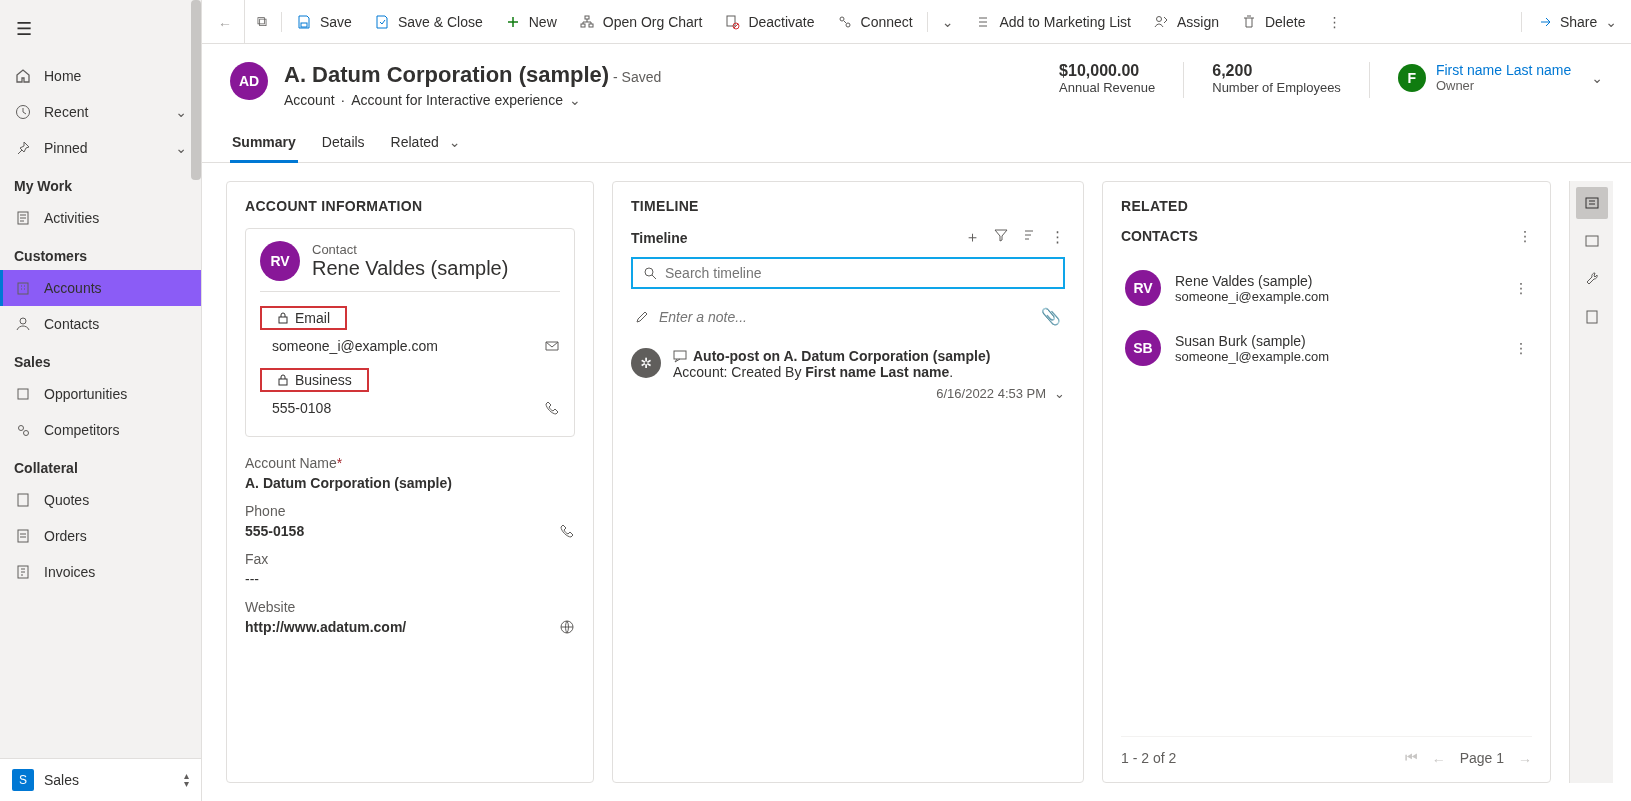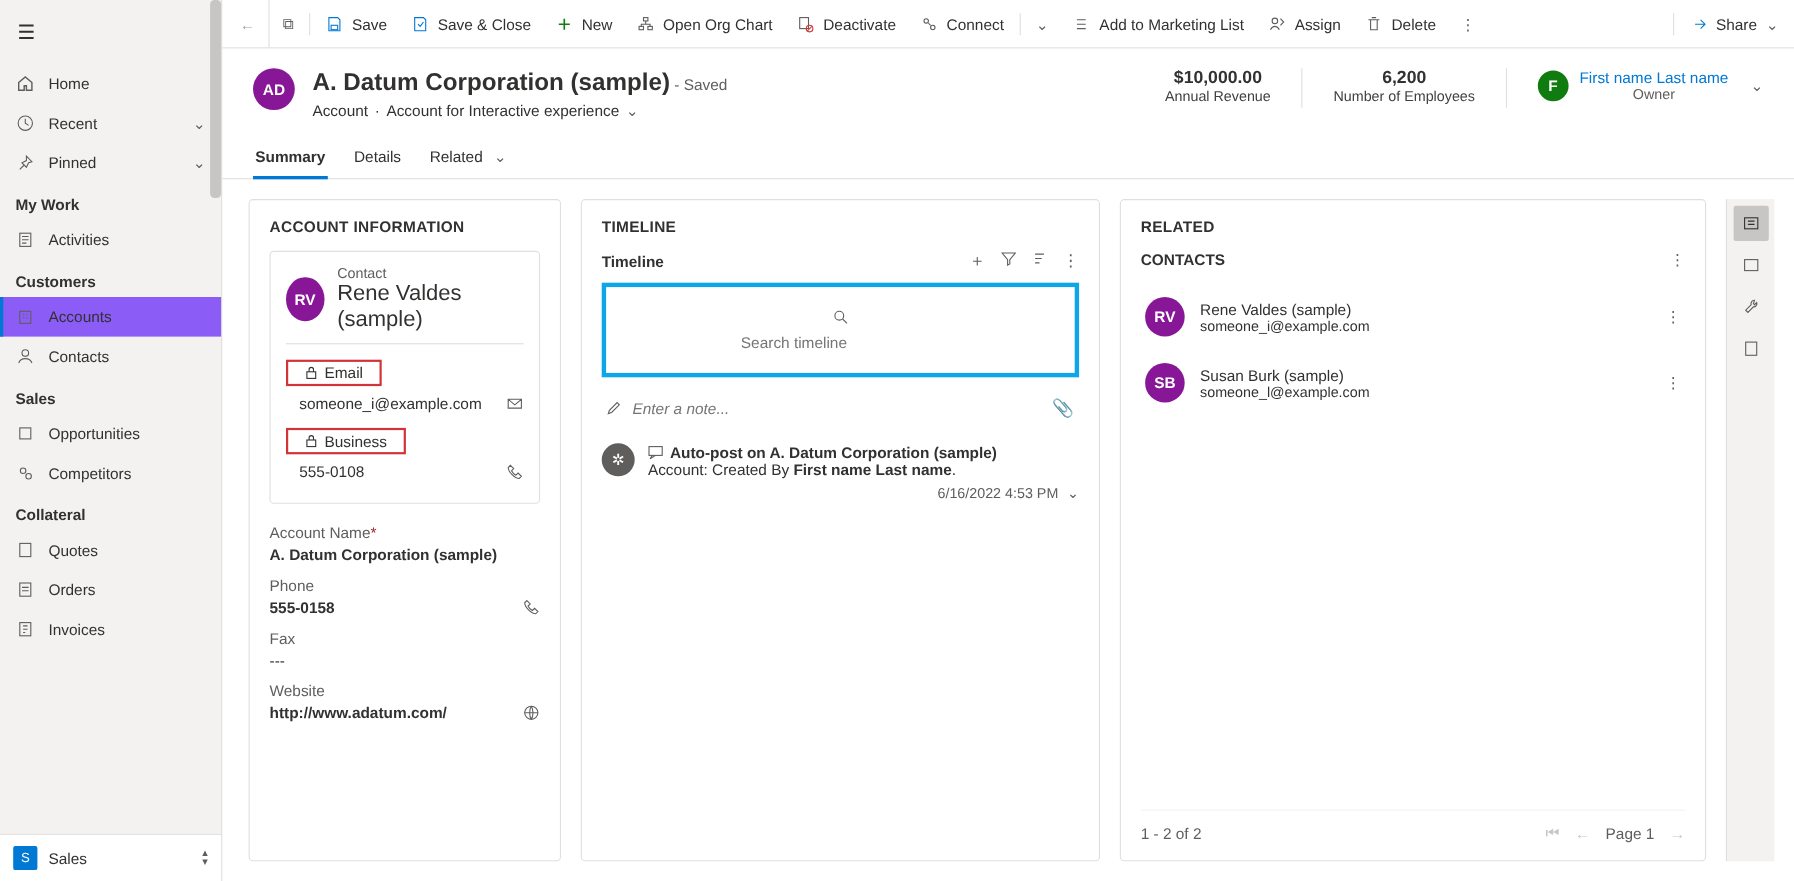--- a/index.html
+++ b/index.html
@@ -31,40 +31,40 @@
   .cmd-icon.blue { color:#0078d4; }
   .cmd-icon.green { color:#107c10; }
   .cmd-icon.red { color:#d13438; }
 
   
   .record-header { display:flex; align-items:flex-start; padding:18px 28px 8px; gap:16px; }
   .avatar { width:38px; height:38px; border-radius:50%; background:#881798; color:#fff; display:flex; align-items:center; justify-content:center; font-weight:600; font-size:14px; }
   .title-block h1 { font-size:22px; font-weight:600; display:inline; }
   .title-block .saved { color:#605e5c; font-size:14px; font-weight:400; }
   .title-block .sub { color:#323130; font-size:14px; margin-top:4px; display:flex; align-items:center; gap:6px; }
-  .header-metrics { margin-left:auto; display:flex; align-items:flex-start; gap:28px;text-align:center; }
+  .header-metrics { margin-left:auto; display:flex; align-items:flex-start; gap:28px; }
   .metric { font-size:14px; }
   .metric .mv { font-weight:600; font-size:16px; }
   .metric .ml { color:#404040; font-size:13px; }
   .metric-sep { width:1px; height:36px; background:#e1dfdd; }
   .owner { display:flex; align-items:center; gap:10px; }
   .owner .oa { width:28px; height:28px; border-radius:50%; background:#107c10; color:#fff; display:flex; align-items:center; justify-content:center; font-weight:600; }
   .owner .on { color:#0078d4; font-weight:400; }
   .owner .ol { color:#605e5c; font-size:13px; }
 
   
   .tabs { display:flex; gap:22px; padding: 8px 28px 0; border-bottom:1px solid #e1dfdd; }
   .tab { padding:10px 2px; cursor:pointer; color:#323130; }
   .tab.active { font-weight:600; border-bottom:3px solid #0078d4; margin-bottom:-1px; }
 
   
   .content { flex:1; display:flex; gap:18px; padding:18px 18px 18px 24px; overflow:hidden; }
   .panel { background:#fff; border:1px solid #e1dfdd; border-radius:4px; padding:16px 18px; display:flex; flex-direction:column; }
   .panel-title { font-weight:600; font-size:14px; letter-spacing:.3px; color:#323130; margin-bottom:14px; }
-  .col-left { width:284px; }
+  .col-left { width:368px; }
   .col-mid { width:472px; }
   .col-right { flex:1; }
   .side-rail { width:44px; background:#f3f2f1; border-left:1px solid #e1dfdd; display:flex; flex-direction:column; align-items:center; gap:6px; padding-top:6px; }
   .rail-btn { width:32px; height:32px; display:flex; align-items:center; justify-content:center; color:#605e5c; cursor:pointer; border-radius:2px; }
   .rail-btn.active { background:#c8c6c4; color:#323130; }
 
   
   .contact-card { border:1px solid #e1dfdd; border-radius:4px; padding:12px 14px; margin-bottom:18px; }
   .contact-card .top { display:flex; gap:12px; align-items:center; border-bottom:1px solid #e1dfdd; padding-bottom:10px; margin-bottom:8px; }
   .contact-card .cc-av { width:40px; height:40px; border-radius:50%; background:#881798; color:#fff; display:flex; align-items:center; justify-content:center; font-weight:600; }
@@ -76,21 +76,21 @@
   .field-block { margin-bottom:12px; }
   .field-label { color:#605e5c; font-size:14px; }
   .field-label .req { color:#a4262c; }
   .field-value { font-weight:600; margin-top:4px; display:flex; justify-content:space-between; align-items:center; }
   .field-value.norm { font-weight:400; }
 
   
   .tl-head { display:flex; align-items:center; justify-content:space-between; margin-bottom:10px; }
   .tl-head .icons { display:flex; gap:14px; color:#605e5c; font-size:15px; }
   .tl-head .icons span { cursor:pointer; }
-  .tl-search { display:flex; align-items:center; gap:8px; border:4px solid #0ea5e9; padding:20px 10px; color:#605e5c; margin-bottom:10px;flex-direction:column; }
+  .tl-search { display:flex; align-items:center; gap:8px; border:2px solid #0ea5e9; padding:6px 10px; color:#605e5c; margin-bottom:10px; }
   .tl-search input { border:none; outline:none; flex:1; font-size:14px; }
   .tl-note { display:flex; align-items:center; padding:8px 4px; gap:10px; color:#605e5c; }
   .tl-note input { border:none; outline:none; flex:1; font-size:14px; font-style:italic; }
   .tl-item { display:flex; gap:12px; padding:14px 0; }
   .tl-ico { width:30px; height:30px; border-radius:50%; background:#605e5c; color:#fff; display:flex; align-items:center; justify-content:center; flex-shrink:0; font-size:14px; }
   .tl-body { flex:1; }
   .tl-title { display:flex; gap:6px; align-items:center; }
   .tl-title .ico { color:#605e5c; }
   .tl-title .txt { font-weight:600; }
   .tl-sub { font-size:14px; }

